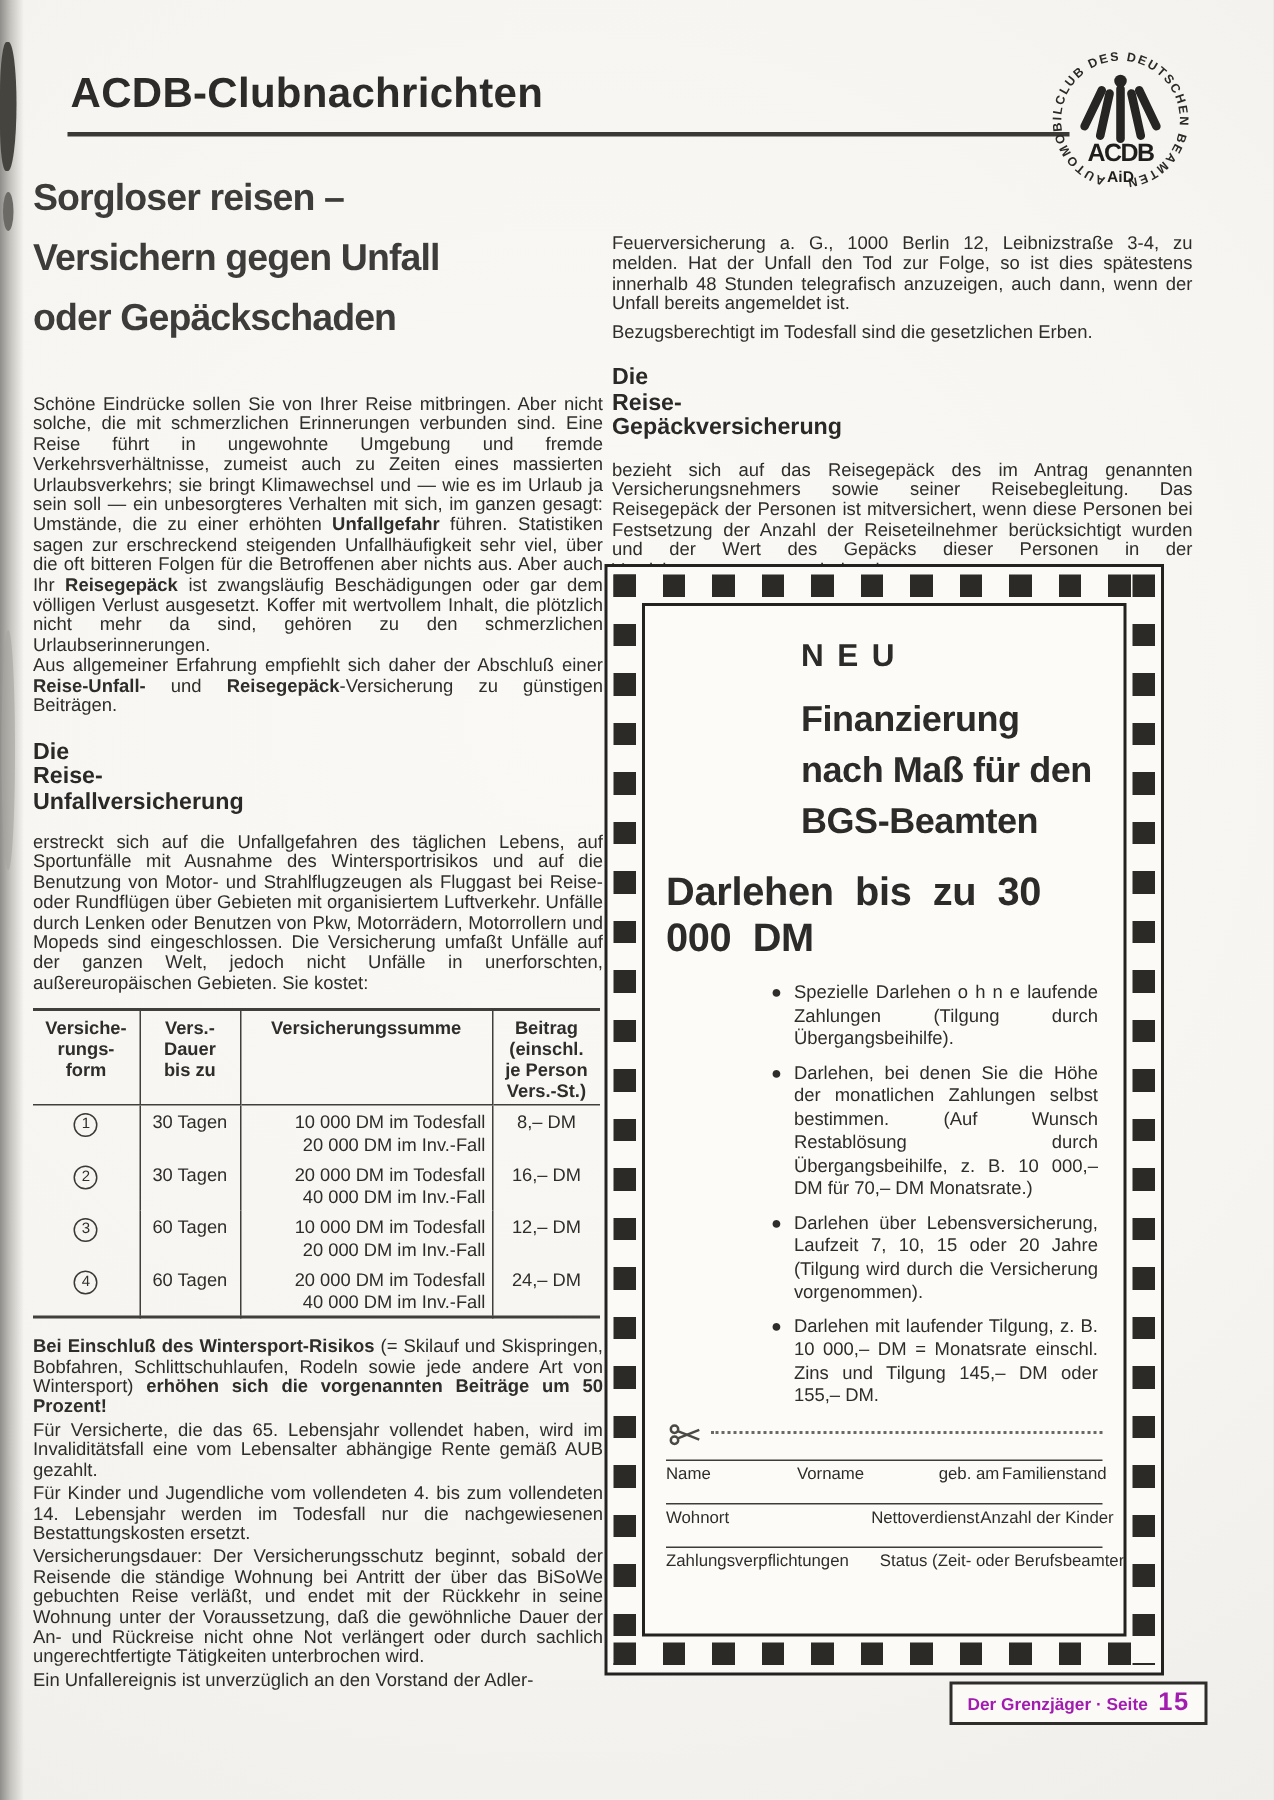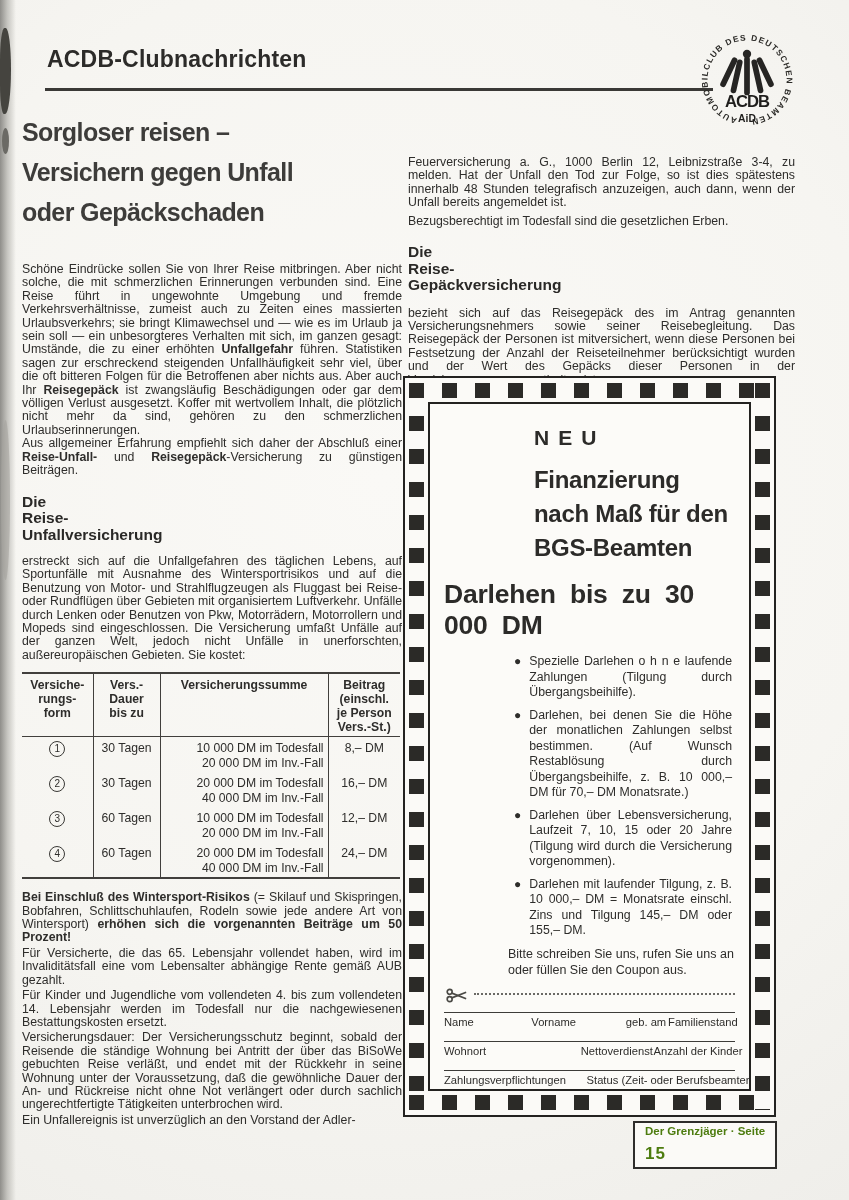--- a/index.html
+++ b/index.html
@@ -7,21 +7,21 @@
         background:radial-gradient(circle at 45% 40%, #faf9f6 0%, #f6f5f1 60%, #efeeea 100%);
         font-family:"Liberation Sans", sans-serif;color:#2e2d2b;}
   
   .edge{position:absolute;left:0;top:0;width:16px;height:100%;
         background:linear-gradient(90deg,#8f8e8a 0%,#c5c4bf 45%,rgba(200,199,194,0) 100%);}
   .blob1{position:absolute;left:0;top:28px;width:11px;height:86px;background:#45443f;border-radius:45% 55% 60% 40%;}
   .blob2{position:absolute;left:2px;top:128px;width:7px;height:26px;background:#6b6a65;border-radius:50%;}
   .blob3{position:absolute;left:1px;top:420px;width:9px;height:160px;background:#a5a49e;border-radius:50%;opacity:.6;}
 
   
-  .masthead{position:absolute;left:47px;top:46px;font-size:23px;font-weight:bold;color:#2c2b29;letter-spacing:.2px;}
+  .masthead{position:absolute;left:47px;top:46px;font-size:28px;font-weight:bold;color:#2c2b29;letter-spacing:.2px;}
   .rule{position:absolute;left:45px;top:88px;width:668px;height:3px;background:#3a3936;}
   .logo{position:absolute;left:695px;top:28px;width:104px;height:104px;}
 
   
   .col{position:absolute;}
   .col.left{left:22px;top:112px;width:380px;}
   .col.right{left:408px;top:117px;width:387px;margin-top:39px;}
   .headline{margin:0 0 31px;font-size:25px;line-height:40px;font-weight:bold;color:#3d3c3a;letter-spacing:-.6px;white-space:pre-line;}
   .preline{white-space:pre-line;}
   p.body{margin:0;font-size:12.3px;line-height:13.4px;text-align:justify;}
@@ -63,21 +63,21 @@
   .dots{flex:1;border-bottom:2px dotted #6a6965;height:1px;margin-top:-4px;}
   .coupon{margin:9px 2px 0 2px;}
   .field{border-top:1.6px solid #3d3c39;margin-bottom:9px;position:relative;height:19px;font-size:11.2px;}
   .field span{position:absolute;top:3px;white-space:nowrap;}
   .f1 span:nth-child(1){left:0;} .f1 span:nth-child(2){left:30%;} .f1 span:nth-child(3){left:58%;margin-left:13px;} .f1 span:nth-child(4){left:77%;}
   .f2 span:nth-child(1){left:0;} .f2 span:nth-child(2){left:47%;} .f2 span:nth-child(3){left:72%;}
   .f3 span:nth-child(1){left:0;} .f3 span:nth-child(2){left:49%;}
 
   
   .pagefoot{position:absolute;left:633px;top:1121px;border:2px solid #2e2d2b;background:#fbfaf7;
-            padding:2px 10px 3px;display:flex;align-items:baseline;gap:7px;font-weight:bold;color:#4d7c0f;flex-direction:column;}
+            padding:2px 10px 3px;display:flex;align-items:baseline;gap:7px;font-weight:bold;color:#a21caf;}
   .pagefoot .lbl{font-size:11.5px;}
   .pagefoot .num{font-size:17px;letter-spacing:1px;}
 </style>
 </head>
 <body>
 
 <div class="page">
   <div class="edge"></div>
   <div class="blob1"></div>
   <div class="blob2"></div>
@@ -206,21 +206,20 @@
         <div class="bullet">
           <span class="dot">●</span>
           <span>Darlehen über Lebensversicherung, Laufzeit 7, 10, 15 oder 20 Jahre (Tilgung wird durch die Versicherung vorgenommen).</span>
         </div>
         <div class="bullet">
           <span class="dot">●</span>
           <span>Darlehen mit laufender Tilgung, z. B. 10 000,– DM = Monatsrate einschl. Zins und Tilgung 145,– DM oder 155,– DM.</span>
         </div>
       </div>
 
-      <p class="ad-cta" style="margin-top:2px;">Bitte schreiben Sie uns, rufen Sie uns an oder füllen Sie den Coupon aus.</p>
 
       <div class="cutline">
         <svg width="22" height="15" viewBox="0 0 24 16">
           <g fill="none" stroke="#4a4945" stroke-width="1.8">
             <circle cx="4" cy="4" r="2.7"></circle>
             <circle cx="4" cy="12" r="2.7"></circle>
             <line x1="6.4" y1="5.4" x2="22" y2="11.5"></line>
             <line x1="6.4" y1="10.6" x2="22" y2="4.5"></line>
           </g>
         </svg>

